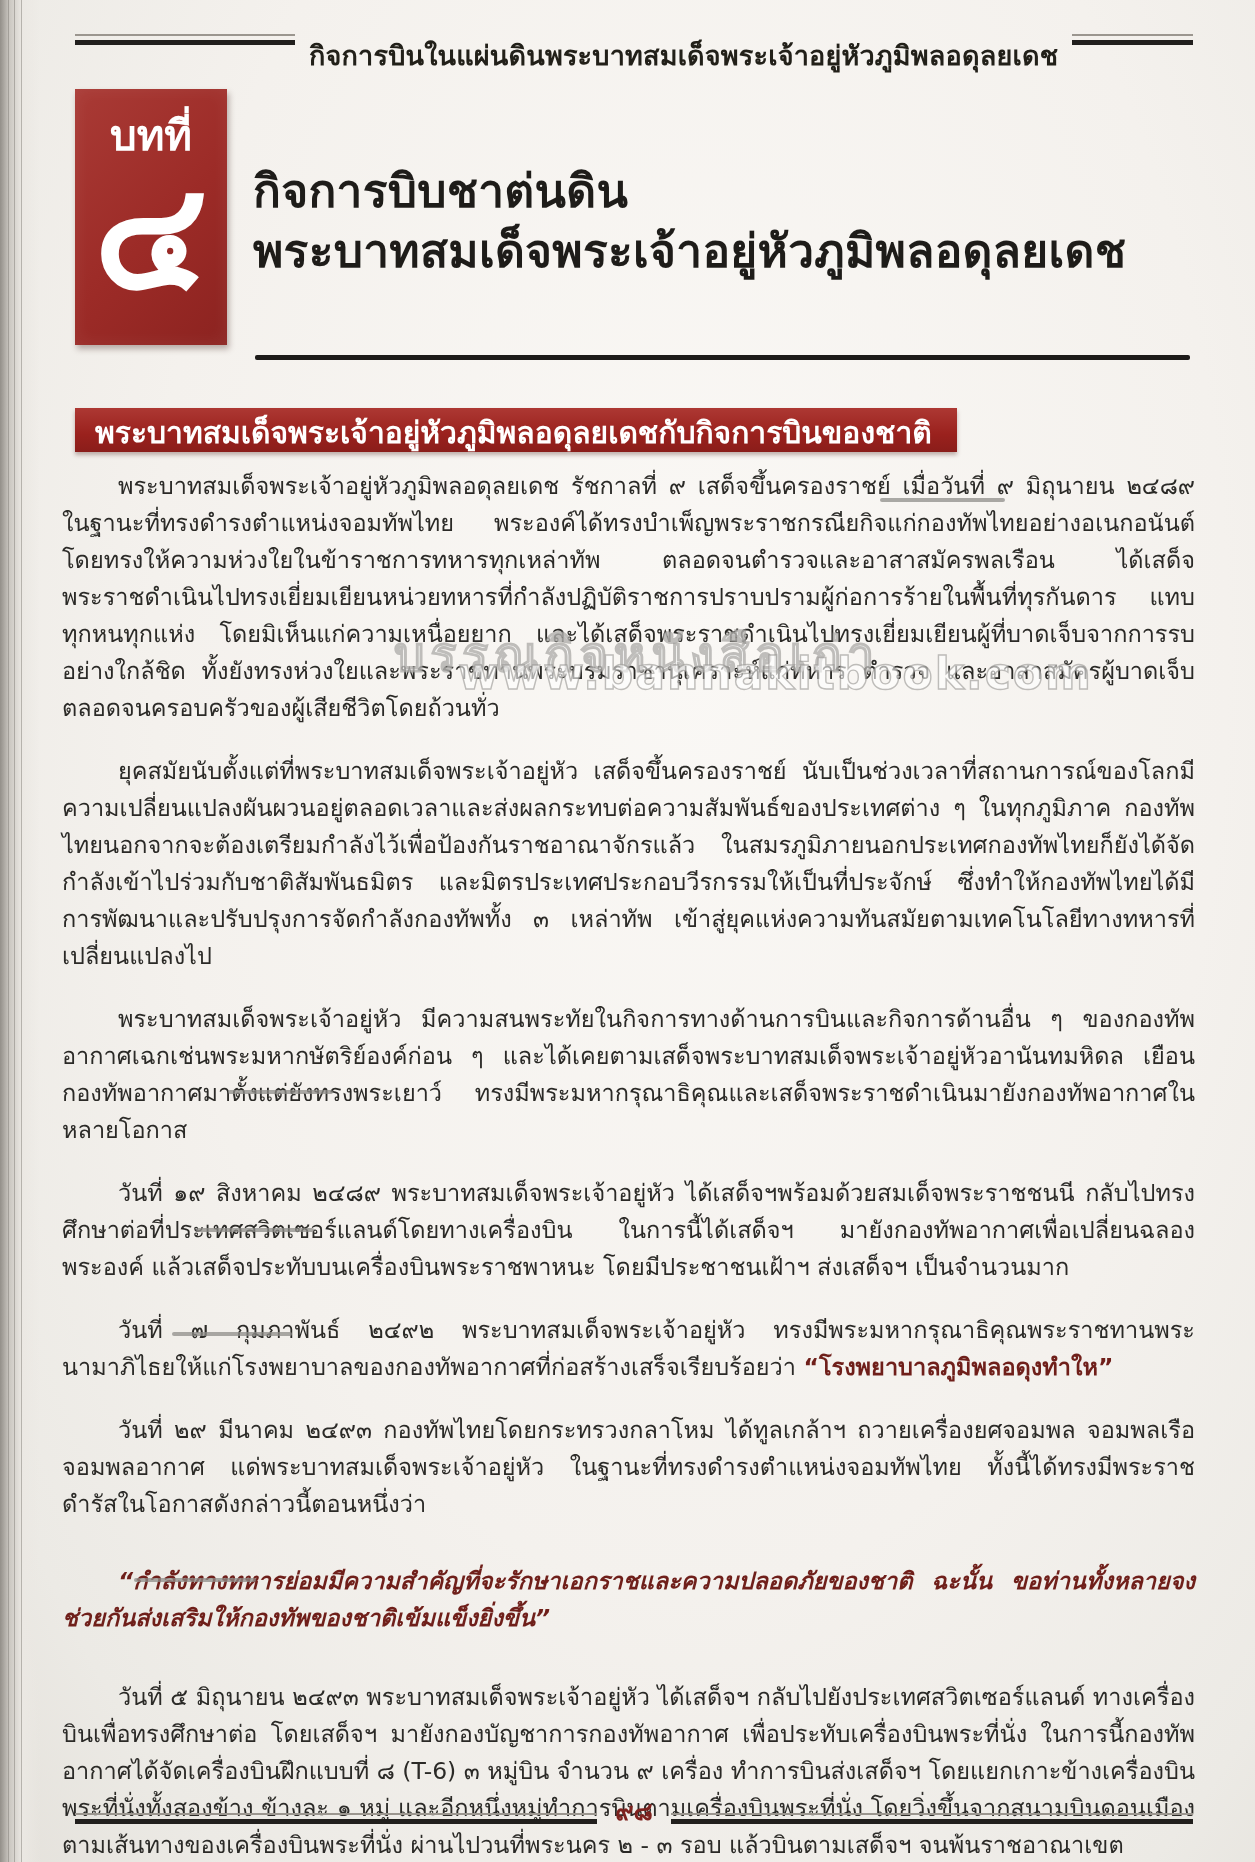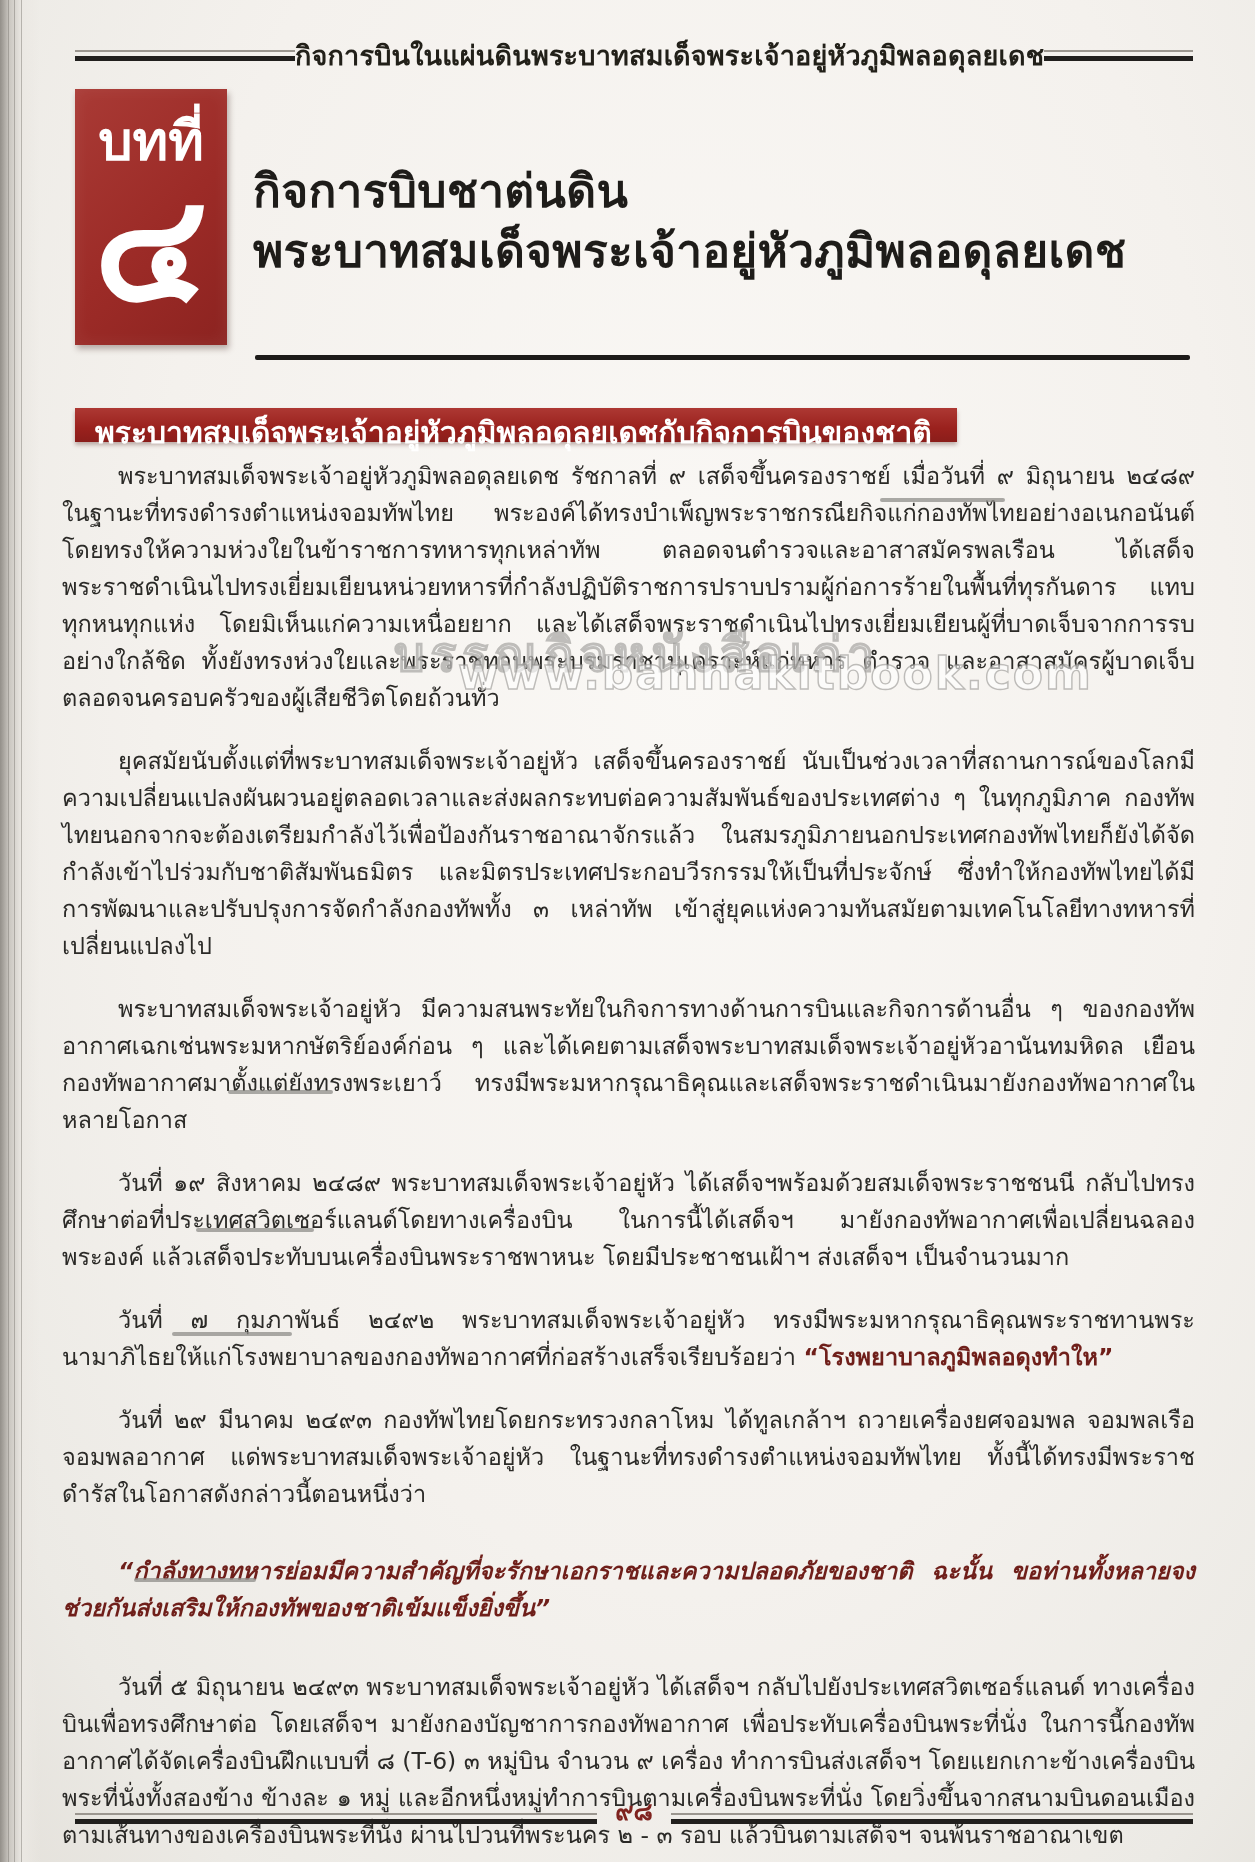--- a/index.html
+++ b/index.html
@@ -19,21 +19,21 @@
     background:linear-gradient(90deg,#938f89 0%,#c9c5bf 22%,#ebe8e3 55%,rgba(246,244,240,0) 100%);
   }
   .book-edge .leaf{
     position:absolute;top:0;bottom:0;width:1px;background:rgba(120,115,108,.45);
   }
 
   
   .running-header{
     position:relative;z-index:2;
     margin:34px 62px 0 75px;
-    display:flex;align-items:center;
+    display:flex;gap:14px;
   }
   .rule-pair{display:flex;flex-direction:column;gap:4px;}
   .rule-pair .thin{height:2px;background:#9b968f;}
   .rule-pair .thick{height:5px;background:#211f1d;}
   .rp-left{width:220px;}
   .rp-flex{flex:1;}
   .running-title{
     font-size:27px;font-weight:bold;color:#222019;white-space:nowrap;letter-spacing:.2px;
   }
 
@@ -43,33 +43,33 @@
     margin:12px 65px 0 75px;
     display:flex;align-items:flex-start;
   }
   .chapter-box{
     width:152px;height:256px;flex:0 0 auto;
     background:linear-gradient(135deg,#a93a35 0%,#9c2b27 55%,#8c2320 100%);
     box-shadow:2px 4px 6px rgba(70,40,35,.35), inset 0 0 18px rgba(255,255,255,.07);
     color:#ffffff;
     display:flex;flex-direction:column;align-items:center;
   }
-  .chapter-label{font-size:54px;font-weight:bold;line-height:1;margin-top:26px;}
+  .chapter-label{font-size:42px;font-weight:bold;line-height:1;margin-top:26px;}
   .chapter-number{font-size:150px;font-weight:bold;line-height:1;margin-top:4px;}
   .chapter-title-wrap{margin-left:26px;padding-top:72px;}
   .chapter-title-line{font-size:46px;font-weight:600;line-height:60px;color:#1e1c19;letter-spacing:.3px;}
   .title-rule{
     position:relative;z-index:2;
     margin:10px 65px 0 255px;height:5px;background:#1d1b19;border-radius:2px;
   }
 
   
   .section-banner{
     position:relative;z-index:2;
-    margin:48px 0 0 75px;width:882px;height:34px;
+    margin:48px 0 0 75px;width:882px;height:44px;
     background:linear-gradient(180deg,#ad3833 0%,#9a211d 60%,#8a1d1a 100%);
     box-shadow:0 3px 4px rgba(90,45,40,.35);
     color:#ffffff;font-size:30px;font-weight:bold;
     line-height:50px;padding-left:20px;box-sizing:border-box;
     white-space:nowrap;
   }
 
   
   .body-text{
     position:relative;z-index:2;

